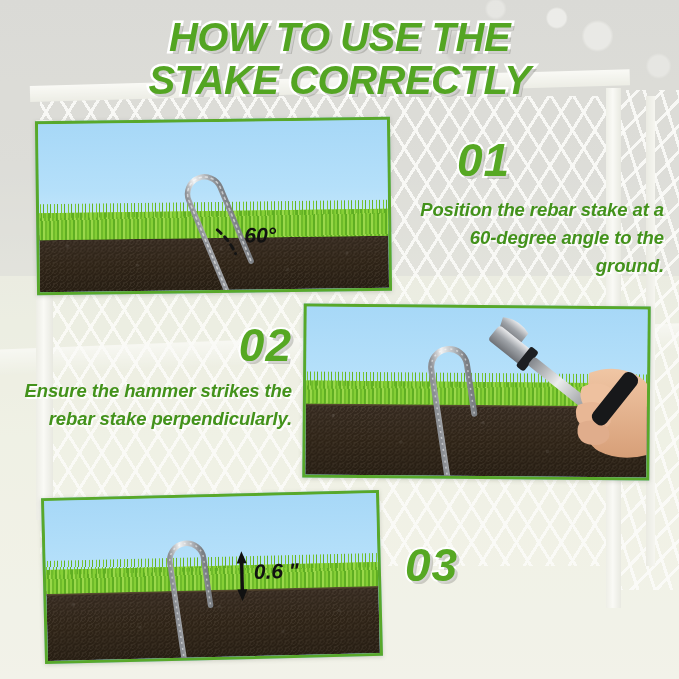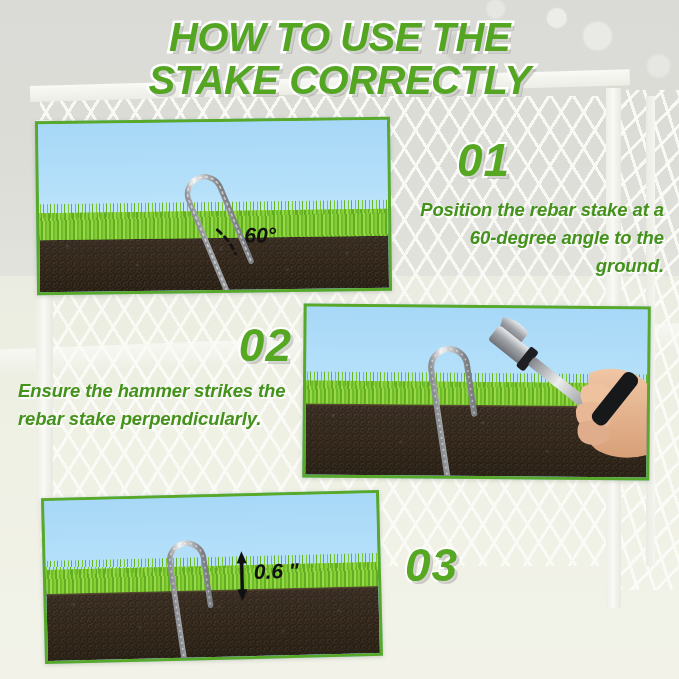--- a/index.html
+++ b/index.html
@@ -177,21 +177,21 @@
 
         <path d="M178 108 Q190 118 196 132" fill="none" stroke="#141414" stroke-width="3" stroke-dasharray="5 5" stroke-linecap="round"></path>
       </svg>
       <div class="measure-label" style="left:205px;top:102px;">60°</div>
     </div>
 
     <div class="stepnum" style="left:414px;top:133px;margin-left:43px;">01</div>
     <div class="steptext" style="left:414px;top:196px;width:250px;text-align:right;">Position the rebar stake at a 60-degree angle to the ground.</div>
 
     <div class="stepnum" style="left:0;top:318px;width:292px;text-align:right;">02</div>
-    <div class="steptext" style="left:18px;top:377px;width:274px;">Ensure the hammer strikes the rebar stake perpendicularly.</div>
+    <div class="steptext" style="left:18px;top:377px;width:274px;text-align:right;">Ensure the hammer strikes the rebar stake perpendicularly.</div>
 
     <div class="panel" style="left:303px;top:305px;width:347px;height:174px;transform:rotate(0.5deg);">
       <div class="sky"></div>
       <div class="soil" style="top:56%;"></div>
       <div class="grass" style="top:44%;height:14%;"></div>
       <svg width="347" height="174" viewBox="0 0 347 174">
         <defs>
           <linearGradient id="metal2" x1="0" y1="0" x2="1" y2="0">
             <stop offset="0" stop-color="#8b8e93"></stop>
             <stop offset="0.35" stop-color="#f1f2f3"></stop>

